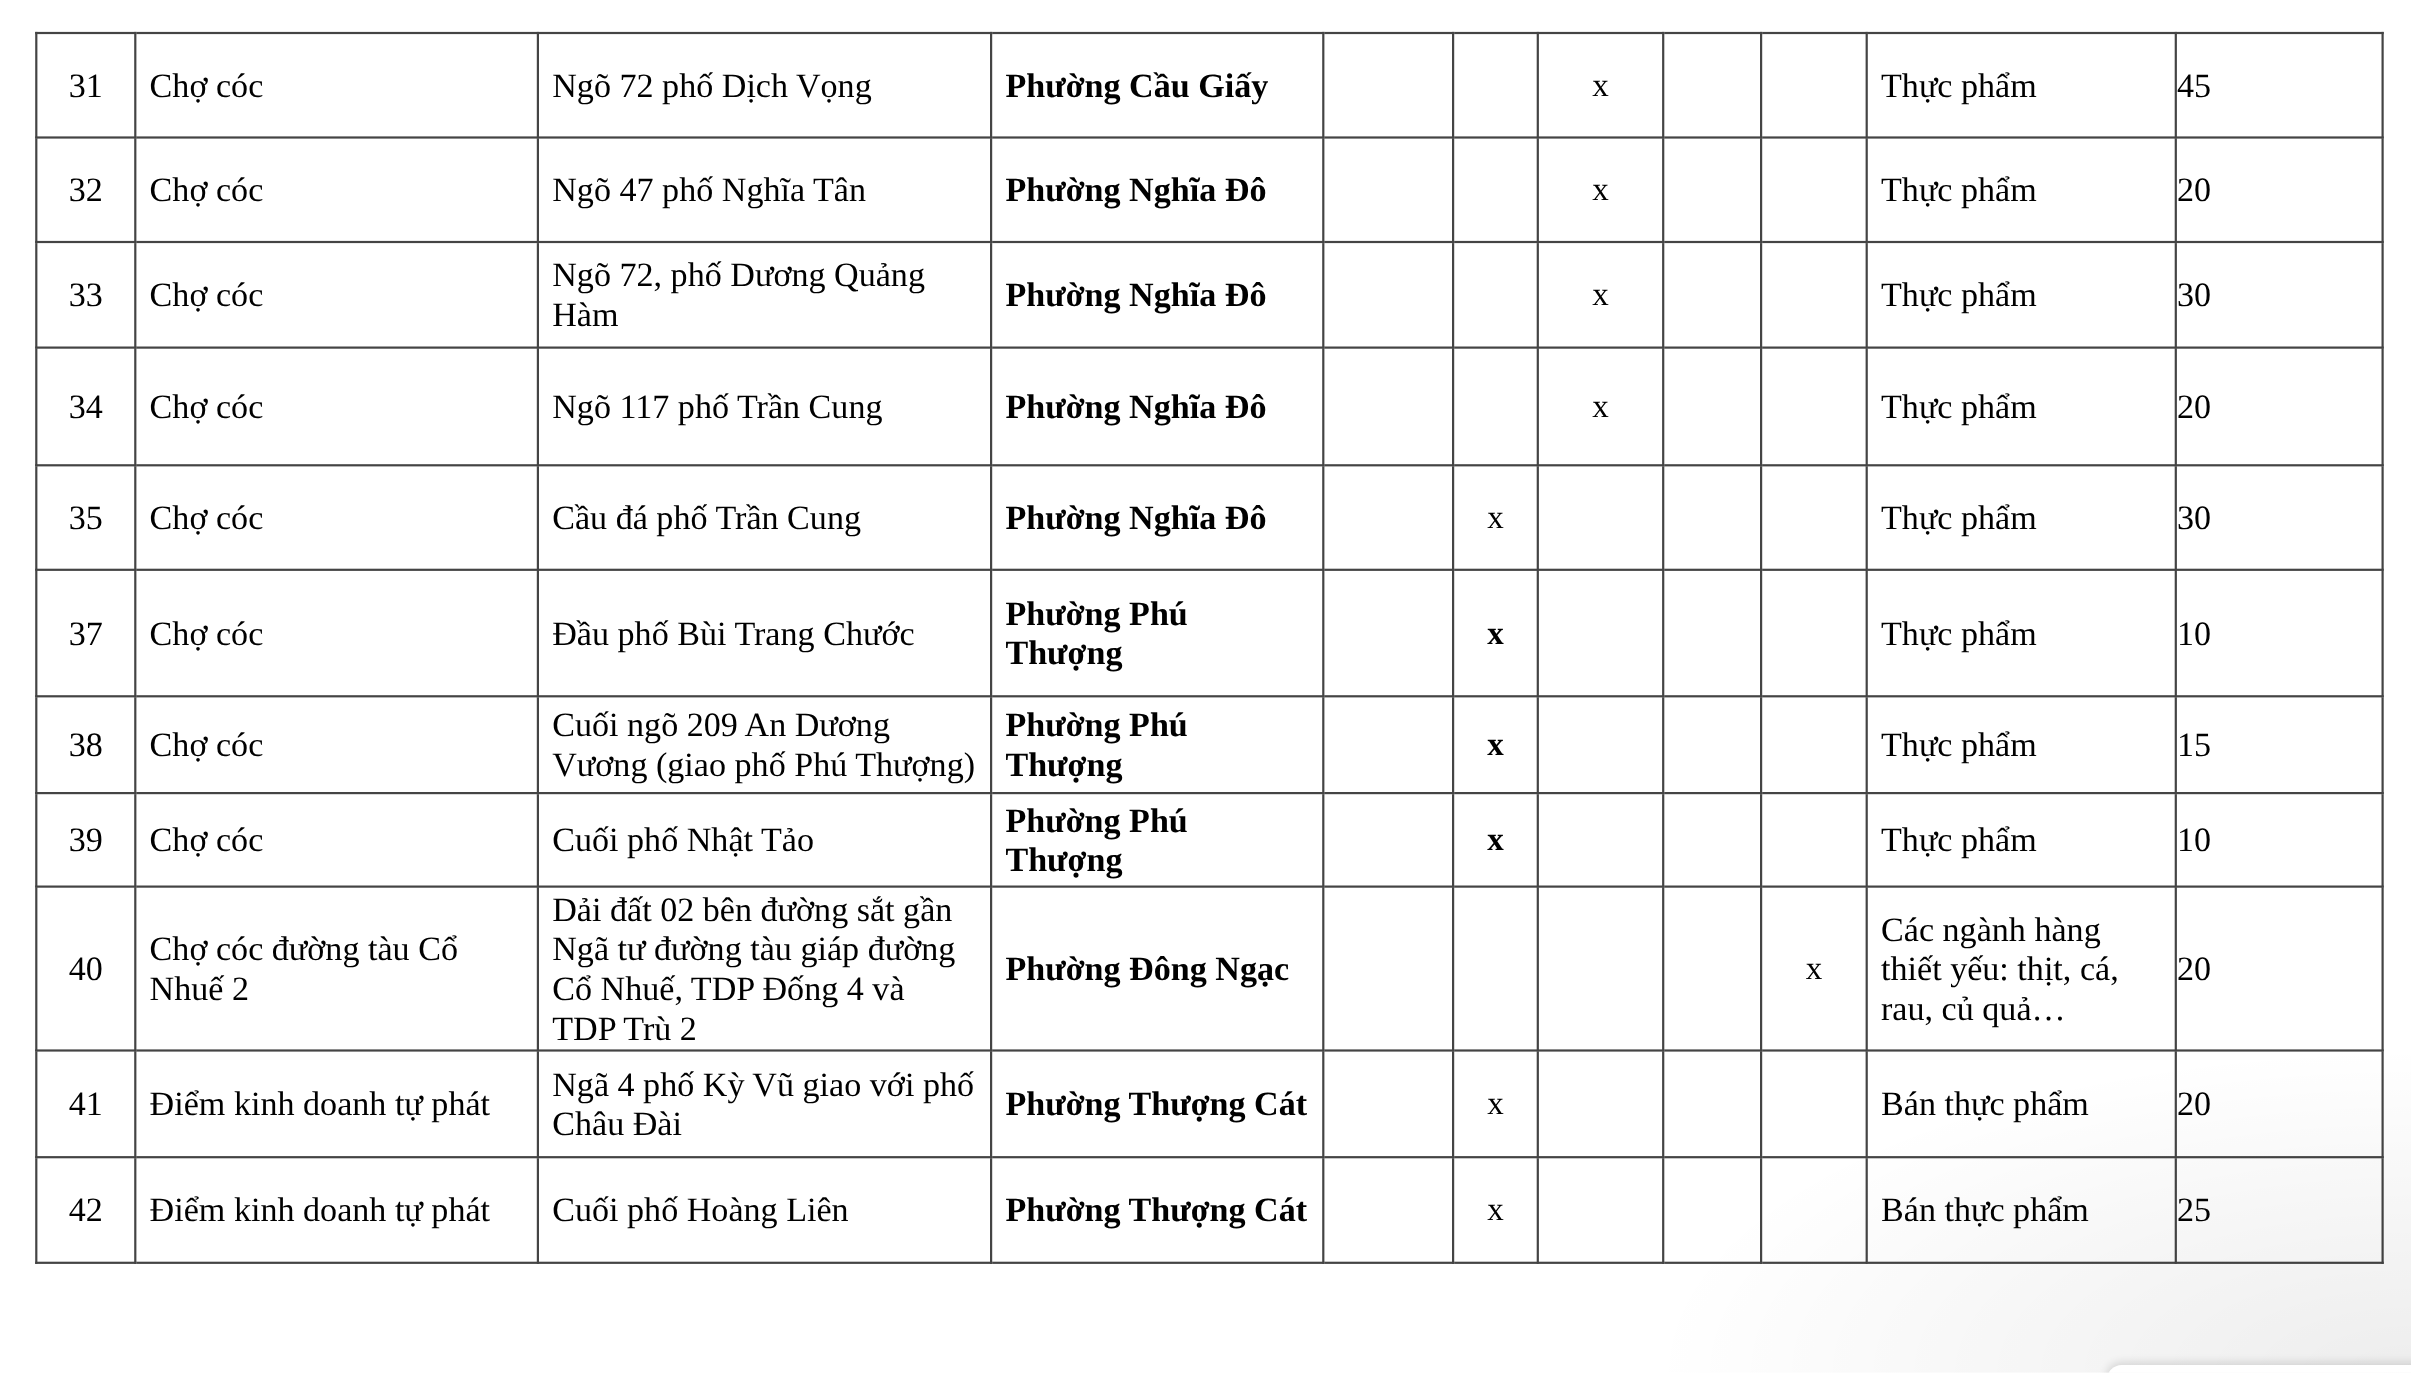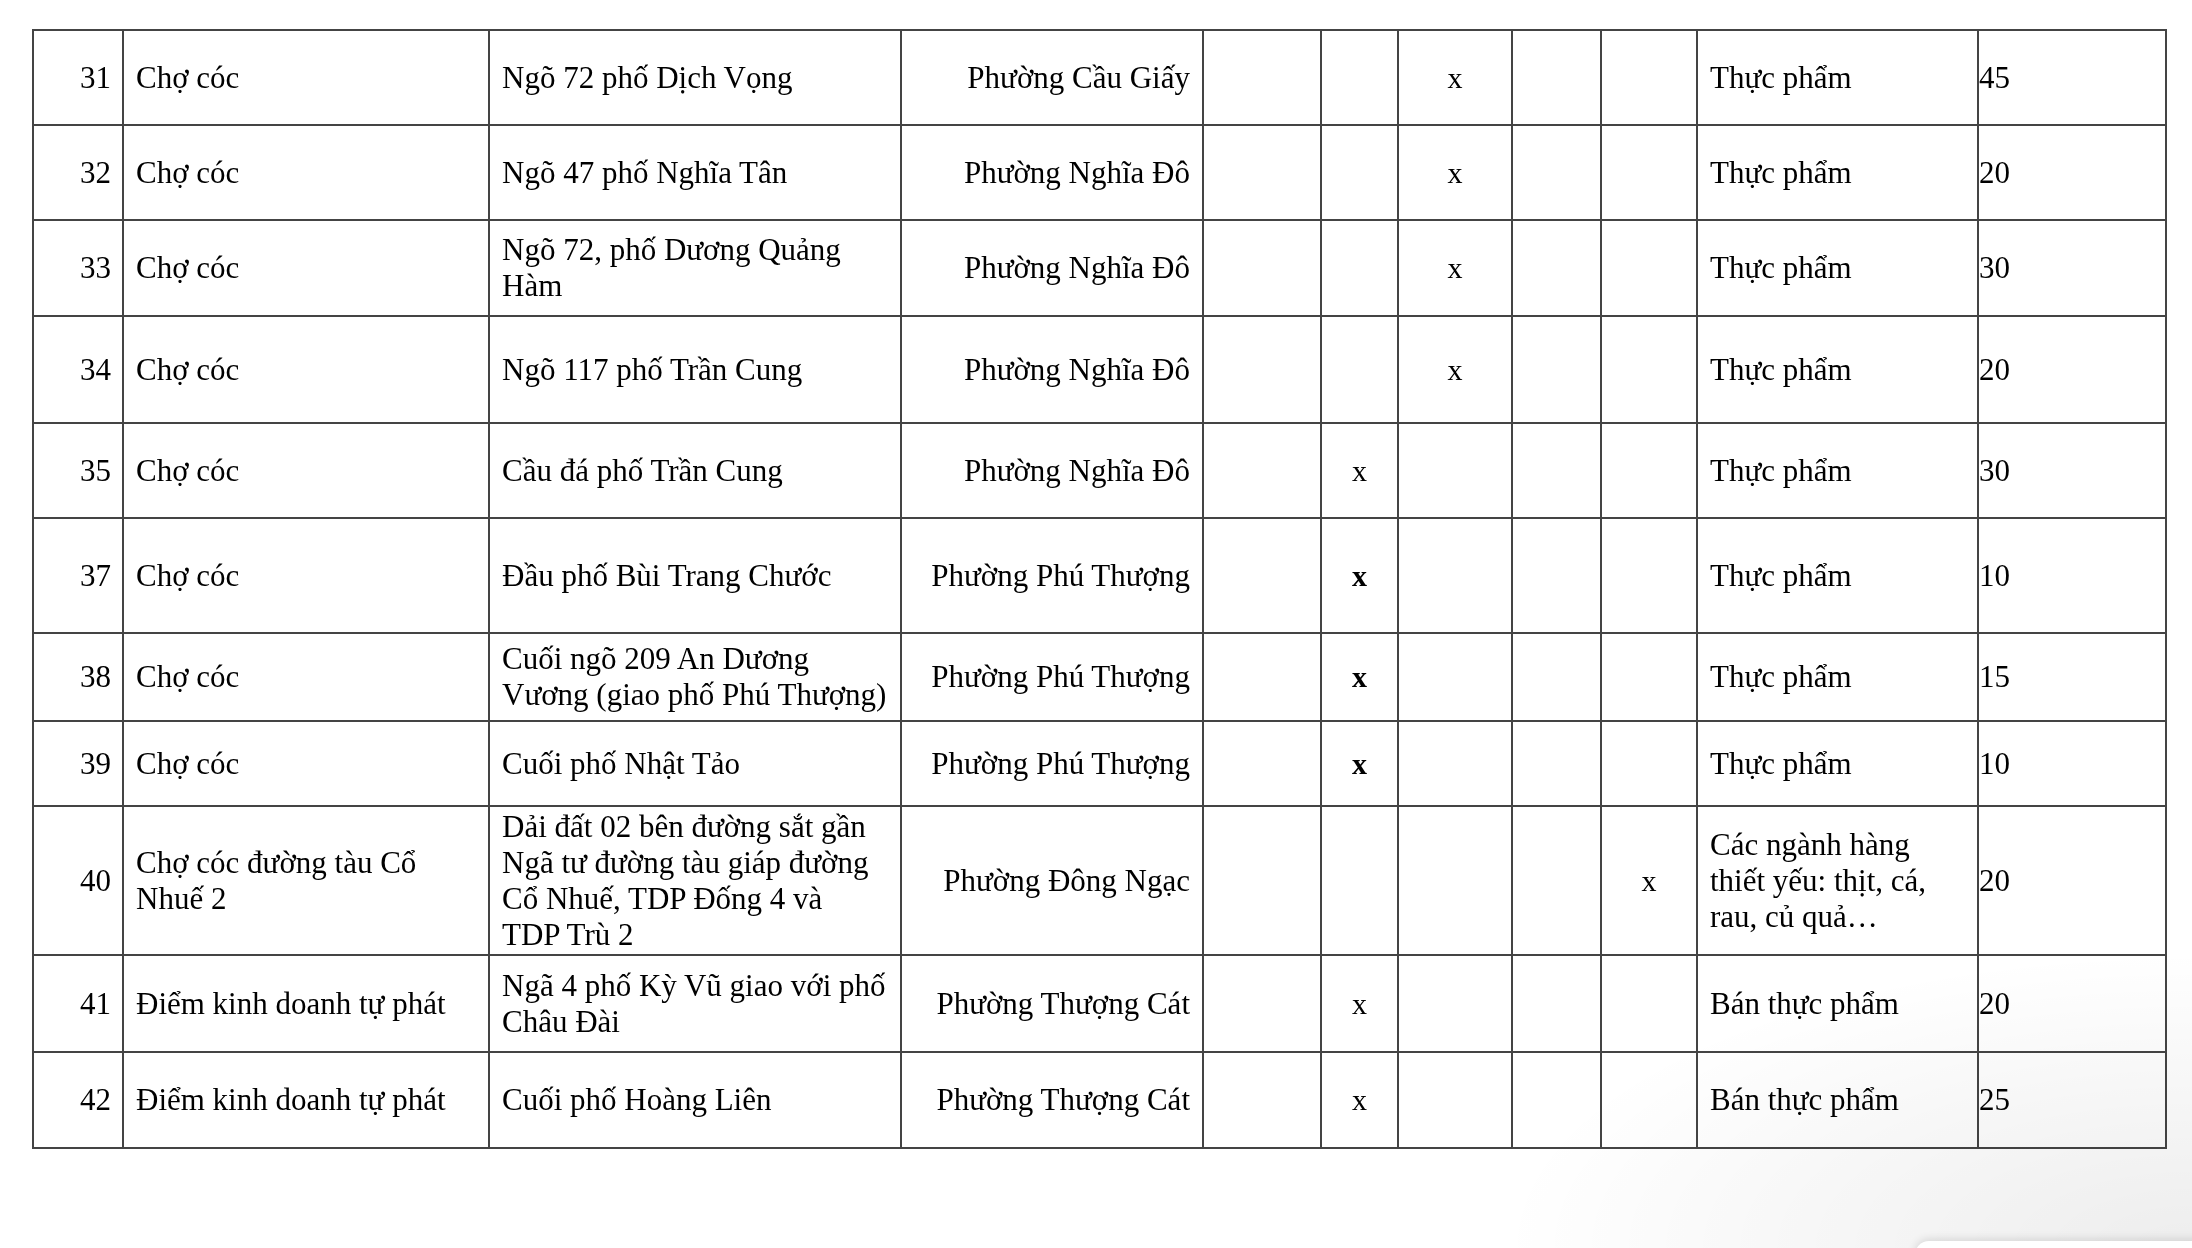--- a/index.html
+++ b/index.html
@@ -24,24 +24,24 @@
     border-collapse: collapse; table-layout: fixed;
     width: 2133px;
   }
   td {
     border: 2px solid #444;
     font-size: 31px; line-height: 36px;
     padding: 0 12px;
     vertical-align: middle;
     overflow: hidden;
   }
-  td.c-num { text-align: right; padding: 11px; font-family: Liberation Serif, serif; }
+  td.c-num { text-align: center; padding: 11px; font-family: Liberation Serif, serif; }
   td.c-mark { text-align: center; padding: 0; font-size: 30px; }
   td.c-qty { padding: 0; }
-  td.c-ward { font-weight: normal; padding-left: 12px; text-align: right; }
+  td.c-ward { font-weight: bold; padding-left: 12px; }
   .bold { font-weight: bold; }
 </style>
 </head>
 <body>
 
 <table>
   <colgroup>
     <col style="width:90px">
       <col style="width:366px">
       <col style="width:412px">

